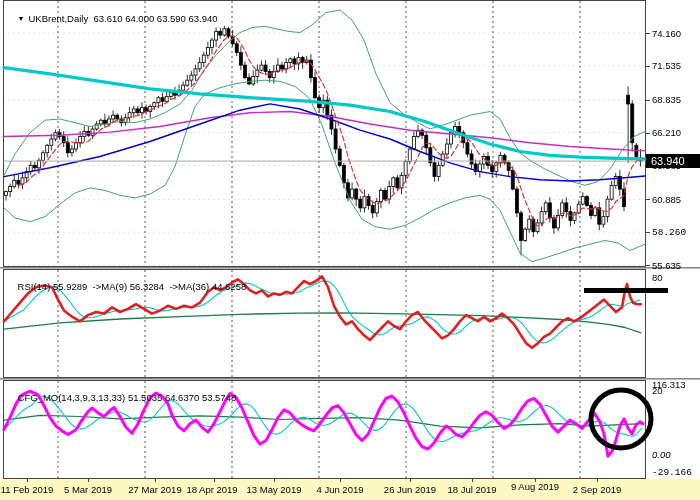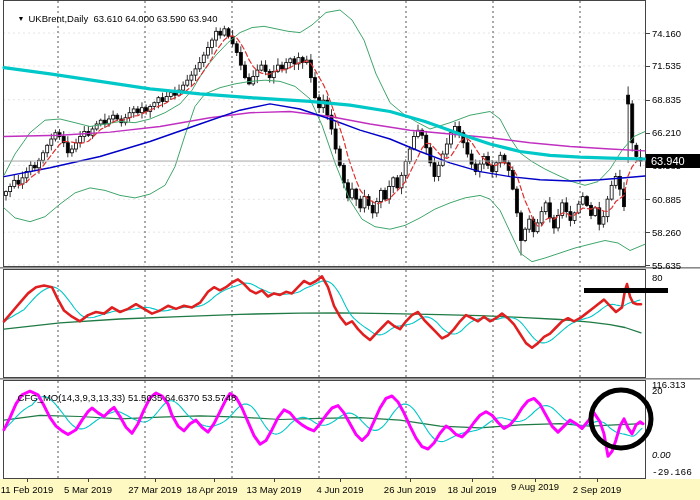--- a/index.html
+++ b/index.html
@@ -359,20 +359,23 @@
       <polyline points="4,207.9 15,217.9 30,221.7 45,216.7 60,204.1 75,192.9 90,187.9 105,190.4 120,195.4 135,197.9 150,194.1 165,185.3 175,166.6 185,135.3 195,106.4 205,93.9 220,87.7 235,83.9 250,81.4 265,80.2 280,81.4 295,86.4 310,98.9 322,125.2 335,162.8 350,200.4 362,219.2 375,226.7 390,229.2 405,225.4 420,217.9 435,209.1 450,202.9 465,197.9 480,195.4 490,199.1 500,210.4 510,231.7 520,253.0 532,261.7 545,258.0 560,253.0 575,248.0 590,244.2 605,240.5 618,243.0 630,250.5 645,244.2" fill="none" stroke="#3fa66b" stroke-width="1" stroke-linejoin="round" stroke-linecap="round"></polyline>
       <polyline points="4,136.5 60,135.3 110,132.1 160,126.5 210,117.7 250,112.7 290,111.5 330,116.5 370,124.0 410,130.2 450,134.0 490,137.8 530,142.8 570,146.5 610,149.0 645,150.9" fill="none" stroke="#c030c0" stroke-width="1.4" stroke-linejoin="round" stroke-linecap="round"></polyline>
       <polyline points="4,176.6 50,167.8 100,156.5 150,141.5 200,124.0 240,110.2 270,103.9 300,109.0 330,119.0 360,130.2 390,139.0 420,151.5 450,162.8 480,171.6 510,176.6 540,179.7 570,181.0 600,179.7 625,177.8 645,176.0" fill="none" stroke="#0000c8" stroke-width="1.4" stroke-linejoin="round" stroke-linecap="round"></polyline>
       <polyline points="18.36,185.7 22.48,184.1 26.6,182.0 30.72,177.6 34.84,174.5 38.96,171.2 43.08,165.9 47.2,160.5 51.32,155.1 55.44,149.7 59.56,144.4 63.68,141.5 67.80000000000001,141.5 71.92,142.1 76.04,142.8 80.16,143.4 84.28,142.6 88.4,141.3 92.52,137.3 96.64,133.2 100.76,129.4 104.88,127.3 109,125.2 113.12,121.9 117.24000000000001,120.2 121.36,120.0 125.48,119.6 129.60000000000002,117.7 133.72,116.1 137.84,115.6 141.96,113.8 146.08,111.9 150.20000000000002,110.0 154.32,108.3 158.44,106.4 162.56,104.6 166.68,102.7 170.8,99.6 174.92000000000002,97.7 179.04,95.6 183.16,93.5 187.28,90.0 191.4,86.4 195.52,82.4 199.64000000000001,77.0 203.76,71.2 207.88,64.9 212,58.2 216.12,50.9 220.24,45.3 224.36,39.7 228.48000000000002,36.5 232.6,35.9 236.72,38.0 240.84,43.6 244.96,50.7 249.08,59.9 253.20000000000002,66.6 257.32,71.0 261.44,73.1 265.56,74.1 269.68,74.1 273.8,72.0 277.92,70.1 282.04,69.9 286.16,69.5 290.28000000000003,67.4 294.40000000000003,65.1 298.52,62.8 302.64,62.4 306.76,60.9 310.88,63.5 315,69.9 319.12,77.2 323.24,84.3 327.36,93.1 331.48,104.6 335.6,116.5 339.72,127.7 343.84000000000003,140.3 347.96000000000004,156.5 352.08,168.9 356.2,180.5 360.32,190.4 364.44,195.6 368.56,199.3 372.68,201.8 376.8,203.9 380.92,202.5 385.04,201.0 389.16,199.3 393.28000000000003,194.7 397.40000000000003,190.6 401.52,186.2 405.64,181.4 409.76,173.0 413.88,164.7 418,156.8 422.12,148.0 426.24,143.4 430.36,143.6 434.48,148.2 438.6,153.0 442.72,157.0 446.84000000000003,158.4 450.96000000000004,155.9 455.08,149.9 459.2,142.6 463.32,138.8 467.44,138.8 471.56,142.1 475.68,148.6 479.8,154.9 483.92,158.8 488.04,162.6 492.16,165.5 496.28000000000003,165.3 500.40000000000003,162.6 504.52000000000004,162.4 508.64,164.7 512.76,168.6 516.88,175.5 521,188.5 525.12,200.8 529.24,210.2 533.36,220.4 537.48,226.0 541.6,225.8 545.72,219.6 549.84,217.7 553.96,219.2 558.08,216.4 562.2,213.1 566.32,213.1 570.44,216.0 574.5600000000001,215.2 578.6800000000001,211.2 582.8000000000001,208.1 586.92,208.5 591.04,209.1 595.16,207.1 599.28,208.9 603.4,211.0 607.52,211.4 611.64,208.1 615.76,201.6 619.88,198.5 624,195.6 628.12,175.7 632.24,166.6 636.36,161.6 640.48,159.0" fill="none" stroke="#e03030" stroke-width="1.2" stroke-linejoin="round" stroke-linecap="round" stroke-dasharray="5 3"></polyline>
       <polyline points="4,67.6 50,73.9 100,81.4 150,88.9 200,93.9 250,97.7 310,101.4 350,105.2 390,111.5 425,121.5 460,134.0 490,144.0 520,151.5 550,155.3 580,157.2 610,158.2 645,159.0" fill="none" stroke="#00c8c8" stroke-width="3.2" stroke-linejoin="round" stroke-linecap="round"></polyline>
       <line x1="3.5" y1="161.0515947467167" x2="645.5" y2="161.0515947467167" stroke="#a8a8a8" stroke-width="1"></line>
     </svg>
 
   <div class="splitter" style="top:267px;"></div>
 
+  <div class="hdr" style="top:270px;">
+    <span>RSI(14) 55.9289  -&gt;MA(9) 56.3284  -&gt;MA(36) 44.6258</span>
+  </div>
   <svg id="svg-rsi" class="panel-svg" style="top:269px;" width="700" height="109">
       <line x1="58" y1="1" x2="58" y2="108" stroke="#555555" stroke-width="1" stroke-dasharray="2 3"></line>
       <line x1="145" y1="1" x2="145" y2="108" stroke="#555555" stroke-width="1" stroke-dasharray="2 3"></line>
       <line x1="232" y1="1" x2="232" y2="108" stroke="#555555" stroke-width="1" stroke-dasharray="2 3"></line>
       <line x1="319" y1="1" x2="319" y2="108" stroke="#555555" stroke-width="1" stroke-dasharray="2 3"></line>
       <line x1="406" y1="1" x2="406" y2="108" stroke="#555555" stroke-width="1" stroke-dasharray="2 3"></line>
       <line x1="493" y1="1" x2="493" y2="108" stroke="#555555" stroke-width="1" stroke-dasharray="2 3"></line>
       <line x1="580" y1="1" x2="580" y2="108" stroke="#555555" stroke-width="1" stroke-dasharray="2 3"></line>
       <rect x="3.5" y="0.5" width="642" height="108" fill="none" stroke="#444" stroke-width="1"></rect>
       <polyline points="4,60.1 60,53.9 120,50.0 180,47.7 240,45.3 300,44.1 340,43.8 390,44.6 440,45.6 480,46.7 520,48.3 560,50.5 590,53.1 610,55.7 625,58.5 641,63.8" fill="none" stroke="#1f7a45" stroke-width="1.3" stroke-linejoin="round" stroke-linecap="round"></polyline>
@@ -408,21 +411,21 @@
       <div class="ticklbl" style="top: 60.436px;">71.535</div>
       <div class="tickmark" style="left: 646px; top: 100px; width: 4px; height: 1px;"></div>
       <div class="ticklbl" style="top: 94.2493px;">68.835</div>
       <div class="tickmark" style="left: 646px; top: 133px; width: 4px; height: 1px;"></div>
       <div class="ticklbl" style="top: 127.123px;">66.210</div>
       <div class="tickmark" style="left: 646px; top: 165px; width: 4px; height: 1px;"></div>
       <div class="ticklbl" style="top: 159.997px;">63.585</div>
       <div class="tickmark" style="left: 646px; top: 199px; width: 4px; height: 1px;"></div>
       <div class="ticklbl" style="top: 193.811px;">60.885</div>
       <div class="tickmark" style="left: 646px; top: 232px; width: 4px; height: 1px;"></div>
-      <div class="ticklbl" style="top: 226.685px;">58.260</div>
+      <div class="ticklbl" style="top: 226.685px; font-family: Liberation Mono, monospace;">58.260</div>
       <div class="tickmark" style="left: 646px; top: 265px; width: 4px; height: 1px;"></div>
       <div class="ticklbl" style="top: 259.559px;">55.635</div>
       <div class="ticklbl" style="top: 272.35px;">80</div>
       <div class="ticklbl" style="top: 385px;">20</div>
       <div class="ticklbl" style="top: 379.487px;">116.313</div>
       <div class="ticklbl" style="top: 449.487px; font-style: italic;">0.00</div>
       <div class="ticklbl" style="top: 467.04px; font-family: Liberation Mono, monospace;">-29.166</div>
     </div>
 
   <div id="price-box">63.940</div>

